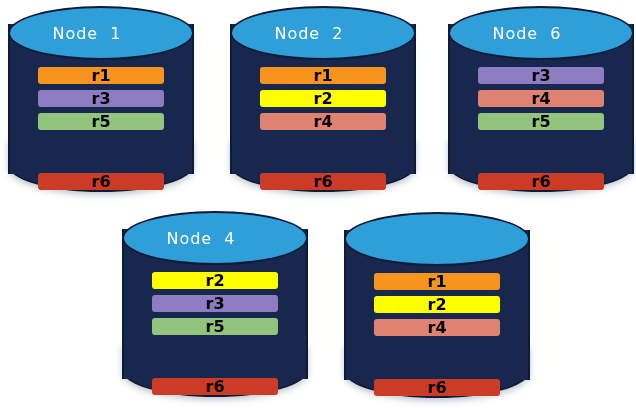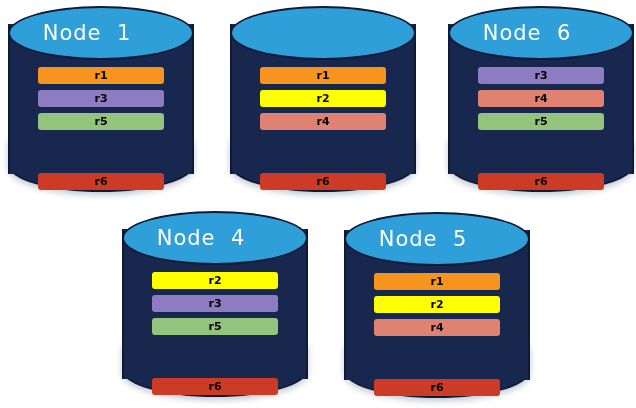--- a/index.html
+++ b/index.html
@@ -75,21 +75,21 @@
   .node-title {
     position: absolute;
     left: 0;
     top: 0;
     width: 158px;
     height: 54px;
     display: flex;
     align-items: center;
     justify-content: center;
     color: #ffffff;
-    font-size: 21px;
+    font-size: 16px;
     letter-spacing: 1px;
     z-index: 4;
     white-space: pre;
     pointer-events: none;
   }
 
   
   .replicas {
     position: absolute;
     left: 30px;
@@ -98,21 +98,21 @@
     z-index: 5;
   }
 
   .replica {
     height: 17px;
     margin-bottom: 6px;
     border-radius: 3px;
     display: flex;
     align-items: center;
     justify-content: center;
-    font-size: 11px;
+    font-size: 16px;
     font-weight: bold;
     color: #000000;
     line-height: 1;
   }
   .replica:last-child { margin-bottom: 0; margin-top: 43px; }
 </style>
 </head>
 <body>
 
 <div id="canvas">
@@ -125,20 +125,21 @@
         <div class="replica" style="background: rgb(247, 148, 30);">r1</div>
         <div class="replica" style="background: rgb(142, 124, 195);">r3</div>
         <div class="replica" style="background: rgb(147, 196, 125);">r5</div>
         <div class="replica" style="background: rgb(204, 59, 37);">r6</div>
       </div>
     </div>
     <div class="node" style="left: 230px; top: 6px;">
       <div class="node-bottom"></div>
       <div class="node-body"></div>
       <div class="node-top"></div>
+      <div class="node-title">Node  2</div>
       <div class="replicas">
         <div class="replica" style="background: rgb(247, 148, 30);">r1</div>
         <div class="replica" style="background: rgb(255, 255, 0);">r2</div>
         <div class="replica" style="background: rgb(224, 130, 114);">r4</div>
         <div class="replica" style="background: rgb(204, 59, 37);">r6</div>
       </div>
     </div>
     <div class="node" style="left: 448px; top: 6px;">
       <div class="node-bottom"></div>
       <div class="node-body"></div>
@@ -160,21 +161,20 @@
         <div class="replica" style="background: rgb(255, 255, 0);">r2</div>
         <div class="replica" style="background: rgb(142, 124, 195);">r3</div>
         <div class="replica" style="background: rgb(147, 196, 125);">r5</div>
         <div class="replica" style="background: rgb(204, 59, 37);">r6</div>
       </div>
     </div>
     <div class="node" style="left: 344px; top: 212px;">
       <div class="node-bottom"></div>
       <div class="node-body"></div>
       <div class="node-top"></div>
-      <div class="node-title">Node  5</div>
       <div class="replicas">
         <div class="replica" style="background: rgb(247, 148, 30);">r1</div>
         <div class="replica" style="background: rgb(255, 255, 0);">r2</div>
         <div class="replica" style="background: rgb(224, 130, 114);">r4</div>
         <div class="replica" style="background: rgb(204, 59, 37);">r6</div>
       </div>
     </div>
   </div>
 
 </body></html>

